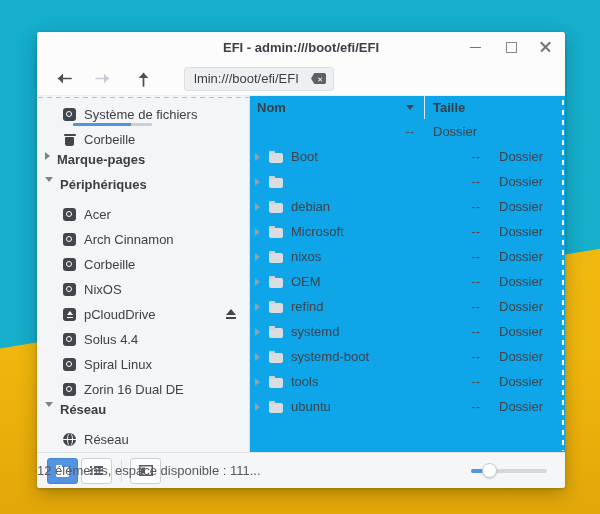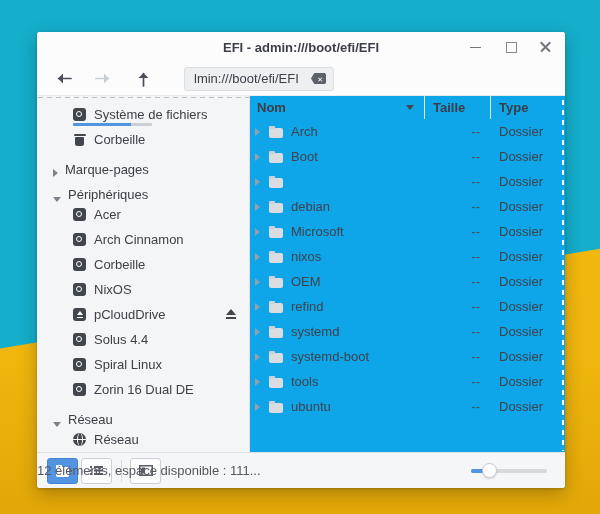--- a/index.html
+++ b/index.html
@@ -46,25 +46,25 @@
   .clear-ic::after{content:'✕';position:absolute;right:3px;top:50%;transform:translateY(-50%);
     font-size:7px;line-height:1;color:#fff;font-weight:bold;}
   
   .content{position:absolute;top:64px;left:0;right:0;bottom:36px;display:flex;}
   .sidebar{
     width:213px;flex:none;background:#f4f5f7;border-right:1px solid #dddfe3;
     position:relative;box-sizing:border-box;padding-top:6px;overflow:hidden;
   }
   .sidebar-top-dash{position:absolute;top:1px;left:1px;right:0;height:1px;
     background:repeating-linear-gradient(90deg,#b7bdc4 0 5px,transparent 5px 9px);}
-  .sb-item{height:25px;display:flex;align-items:center;padding-left:36px;position:relative;
+  .sb-item{height:25px;display:flex;align-items:center;padding-left:26px;position:relative;
     color:#3e4147;font-size:13px;white-space:nowrap;}
   .sb-label{margin-left:8px;}
-  .sb-header{height:25px;display:flex;align-items:flex-end;padding-left:16px;
-    font-weight:normal;font-size:13px;color:#3b3e45;white-space:nowrap;}
+  .sb-header{height:25px;display:flex;align-items:flex-start;padding-left:8px;
+    font-weight:bold;font-size:13px;color:#3b3e45;white-space:nowrap;}
   .exp-h{margin-right:7px;width:0;height:0;flex:none;}
   .exp-h.collapsed{border-left:5px solid #7e828a;border-top:4px solid transparent;border-bottom:4px solid transparent;}
   .exp-h.expanded{border-top:5px solid #7e828a;border-left:4px solid transparent;border-right:4px solid transparent;}
   
   .sb-ic{width:13px;height:13px;flex:none;position:relative;display:inline-block;}
   .ic-drive{background:#41454c;border-radius:3px;}
   .ic-drive::after{content:'';position:absolute;left:3px;top:3px;width:4px;height:4px;border:1.5px solid #fff;border-radius:50%;}
   .ic-drive-eject{background:#41454c;border-radius:3px;}
   .ic-drive-eject::before{content:'';position:absolute;left:3.5px;top:2.5px;width:0;height:0;
     border-left:3px solid transparent;border-right:3px solid transparent;border-bottom:4px solid #fff;}
@@ -247,31 +247,23 @@
     </div>
     <div class="main">
       <div class="list-header">
         <div class="col col-name">
           <span>Nom</span>
           <i class="sort-arrow"></i>
         </div>
         <div class="col col-size">
           <span>Taille</span>
         </div>
-        <div class="col col-type">
-          <span>Type</span>
-        </div>
       </div>
       <div id="file-list">
           <div class="file-row">
-    <div class="cell-name">
-      <i class="exp"></i>
-      <span class="ic-folder"></span>
-      <span class="fname">Arch</span>
-    </div>
     <div class="cell-size">--</div>
     <div class="cell-type">Dossier</div>
   </div>
           <div class="file-row">
     <div class="cell-name">
       <i class="exp"></i>
       <span class="ic-folder"></span>
       <span class="fname">Boot</span>
     </div>
     <div class="cell-size">--</div>

